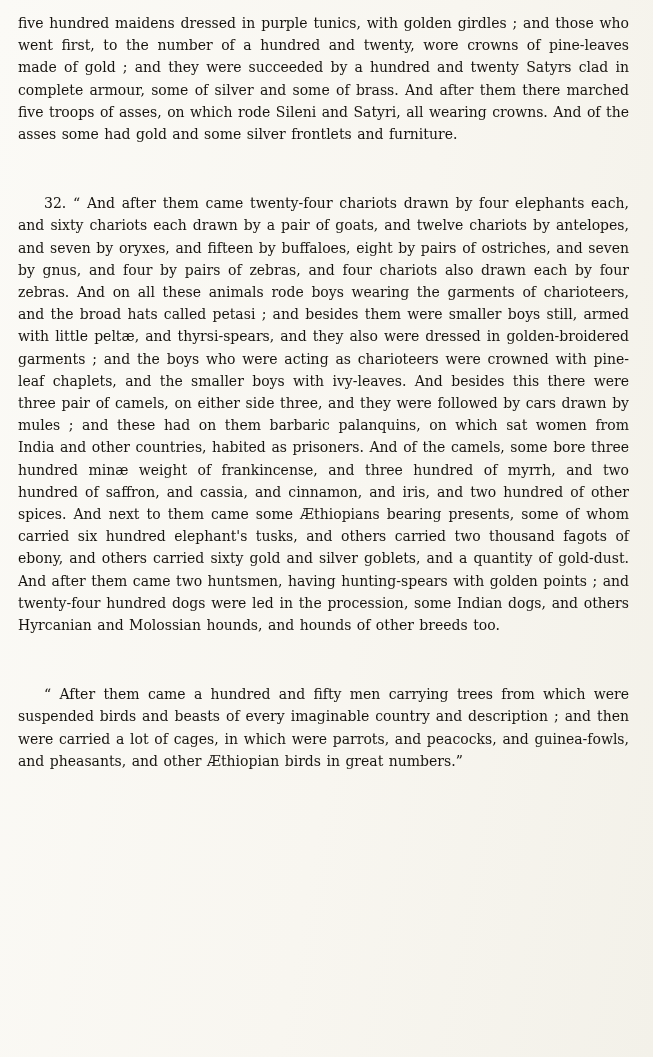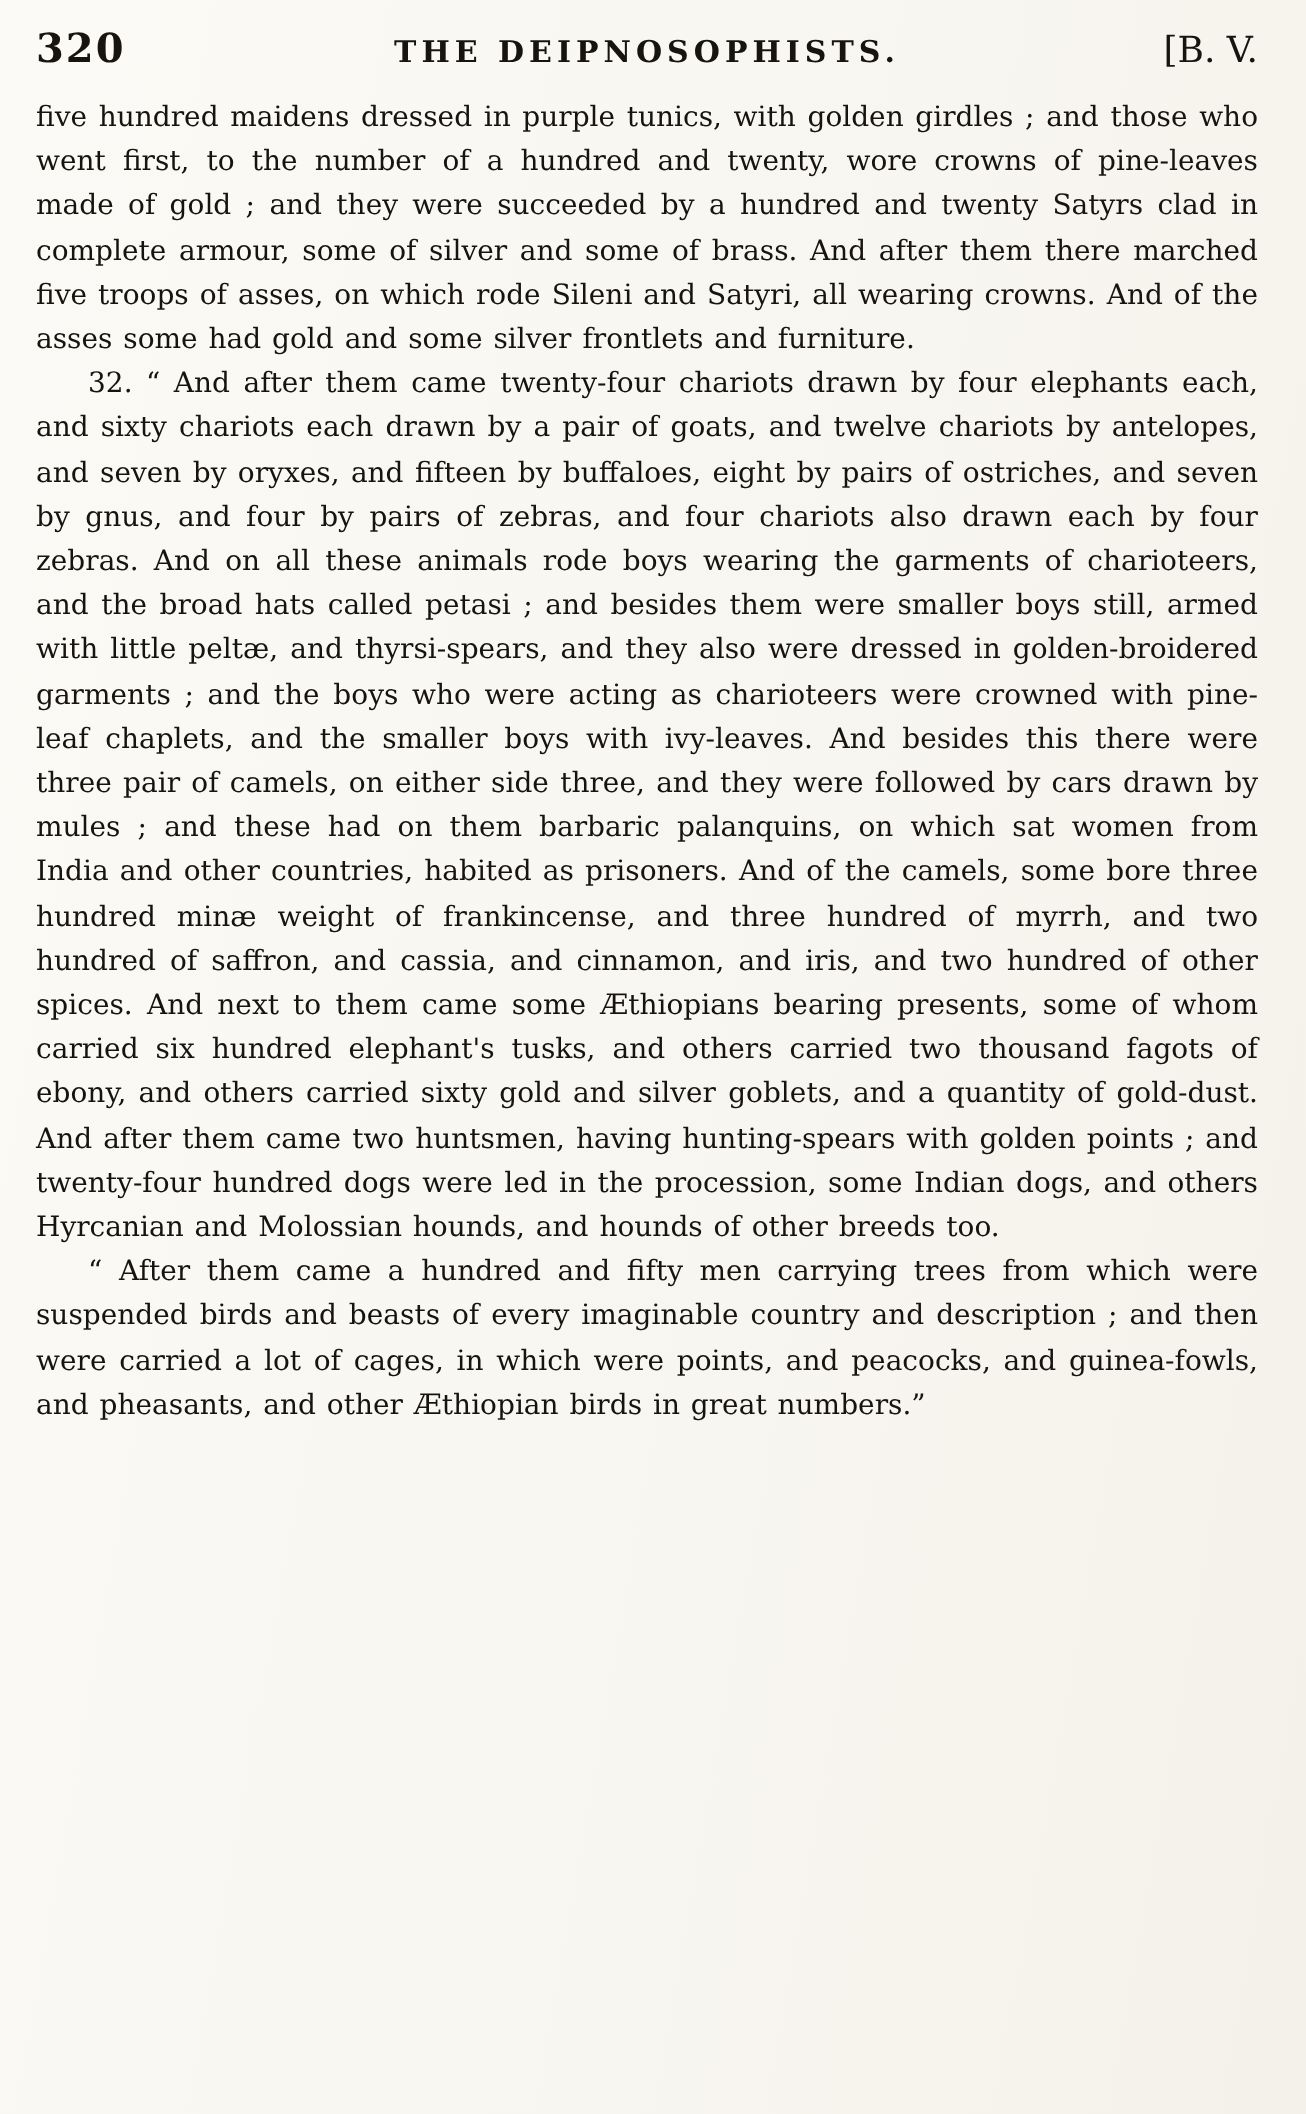--- a/index.html
+++ b/index.html
@@ -45,32 +45,28 @@
   }
   .body-text p {
     margin: 0;
     font-size: 14px;
     line-height: 22.2px;
     text-align: justify;
     word-spacing: 1px;
   }
   .body-text p.indent {
     text-indent: 26px;
+    margin-top: 47px;
   }
 </style>
 </head>
 <body>
 
 <div class="page">
 
-  <div class="page-header">
-    <span class="page-number">320</span>
-    <span class="running-title">THE DEIPNOSOPHISTS.</span>
-    <span class="book-ref">[B. V.</span>
-  </div>
 
   <div class="body-text">
     <p>five hundred maidens dressed in purple tunics, with golden girdles ; and those who went first, to the number of a hundred and twenty, wore crowns of pine-leaves made of gold ; and they were succeeded by a hundred and twenty Satyrs clad in complete armour, some of silver and some of brass. And after them there marched five troops of asses, on which rode Sileni and Satyri, all wearing crowns.  And of the asses some had gold and some silver frontlets and furniture.</p>
     <p class="indent">32. “ And after them came twenty-four chariots drawn by four elephants each, and sixty chariots each drawn by a pair of goats, and twelve chariots by antelopes, and seven by oryxes, and fifteen by buffaloes, eight by pairs of ostriches, and seven by gnus, and four by pairs of zebras, and four chariots also drawn each by four zebras.  And on all these animals rode boys wearing the garments of charioteers, and the broad hats called petasi ; and besides them were smaller boys still, armed with little peltæ, and thyrsi-spears, and they also were dressed in golden-broidered garments ; and the boys who were acting as charioteers were crowned with pine-leaf chaplets, and the smaller boys with ivy-leaves.  And besides this there were three pair of camels, on either side three, and they were followed by cars drawn by mules ; and these had on them barbaric palanquins, on which sat women from India and other countries, habited as prisoners.  And of the camels, some bore three hundred minæ weight of frankincense, and three hundred of myrrh, and two hundred of saffron, and cassia, and cinnamon, and iris, and two hundred of other spices. And next to them came some Æthiopians bearing presents, some of whom carried six hundred elephant's tusks, and others carried two thousand fagots of ebony, and others carried sixty gold and silver goblets, and a quantity of gold-dust.  And after them came two huntsmen, having hunting-spears with golden points ; and twenty-four hundred dogs were led in the procession, some Indian dogs, and others Hyrcanian and Molossian hounds, and hounds of other breeds too.</p>
-    <p class="indent">“ After them came a hundred and fifty men carrying trees from which were suspended birds and beasts of every imaginable country and description ; and then were carried a lot of cages, in which were points, and peacocks, and guinea-fowls, and pheasants, and other Æthiopian birds in great numbers.”</p>
+    <p class="indent">“ After them came a hundred and fifty men carrying trees from which were suspended birds and beasts of every imaginable country and description ; and then were carried a lot of cages, in which were parrots, and peacocks, and guinea-fowls, and pheasants, and other Æthiopian birds in great numbers.”</p>
   </div>
 
 </div>
 
 </body></html>

